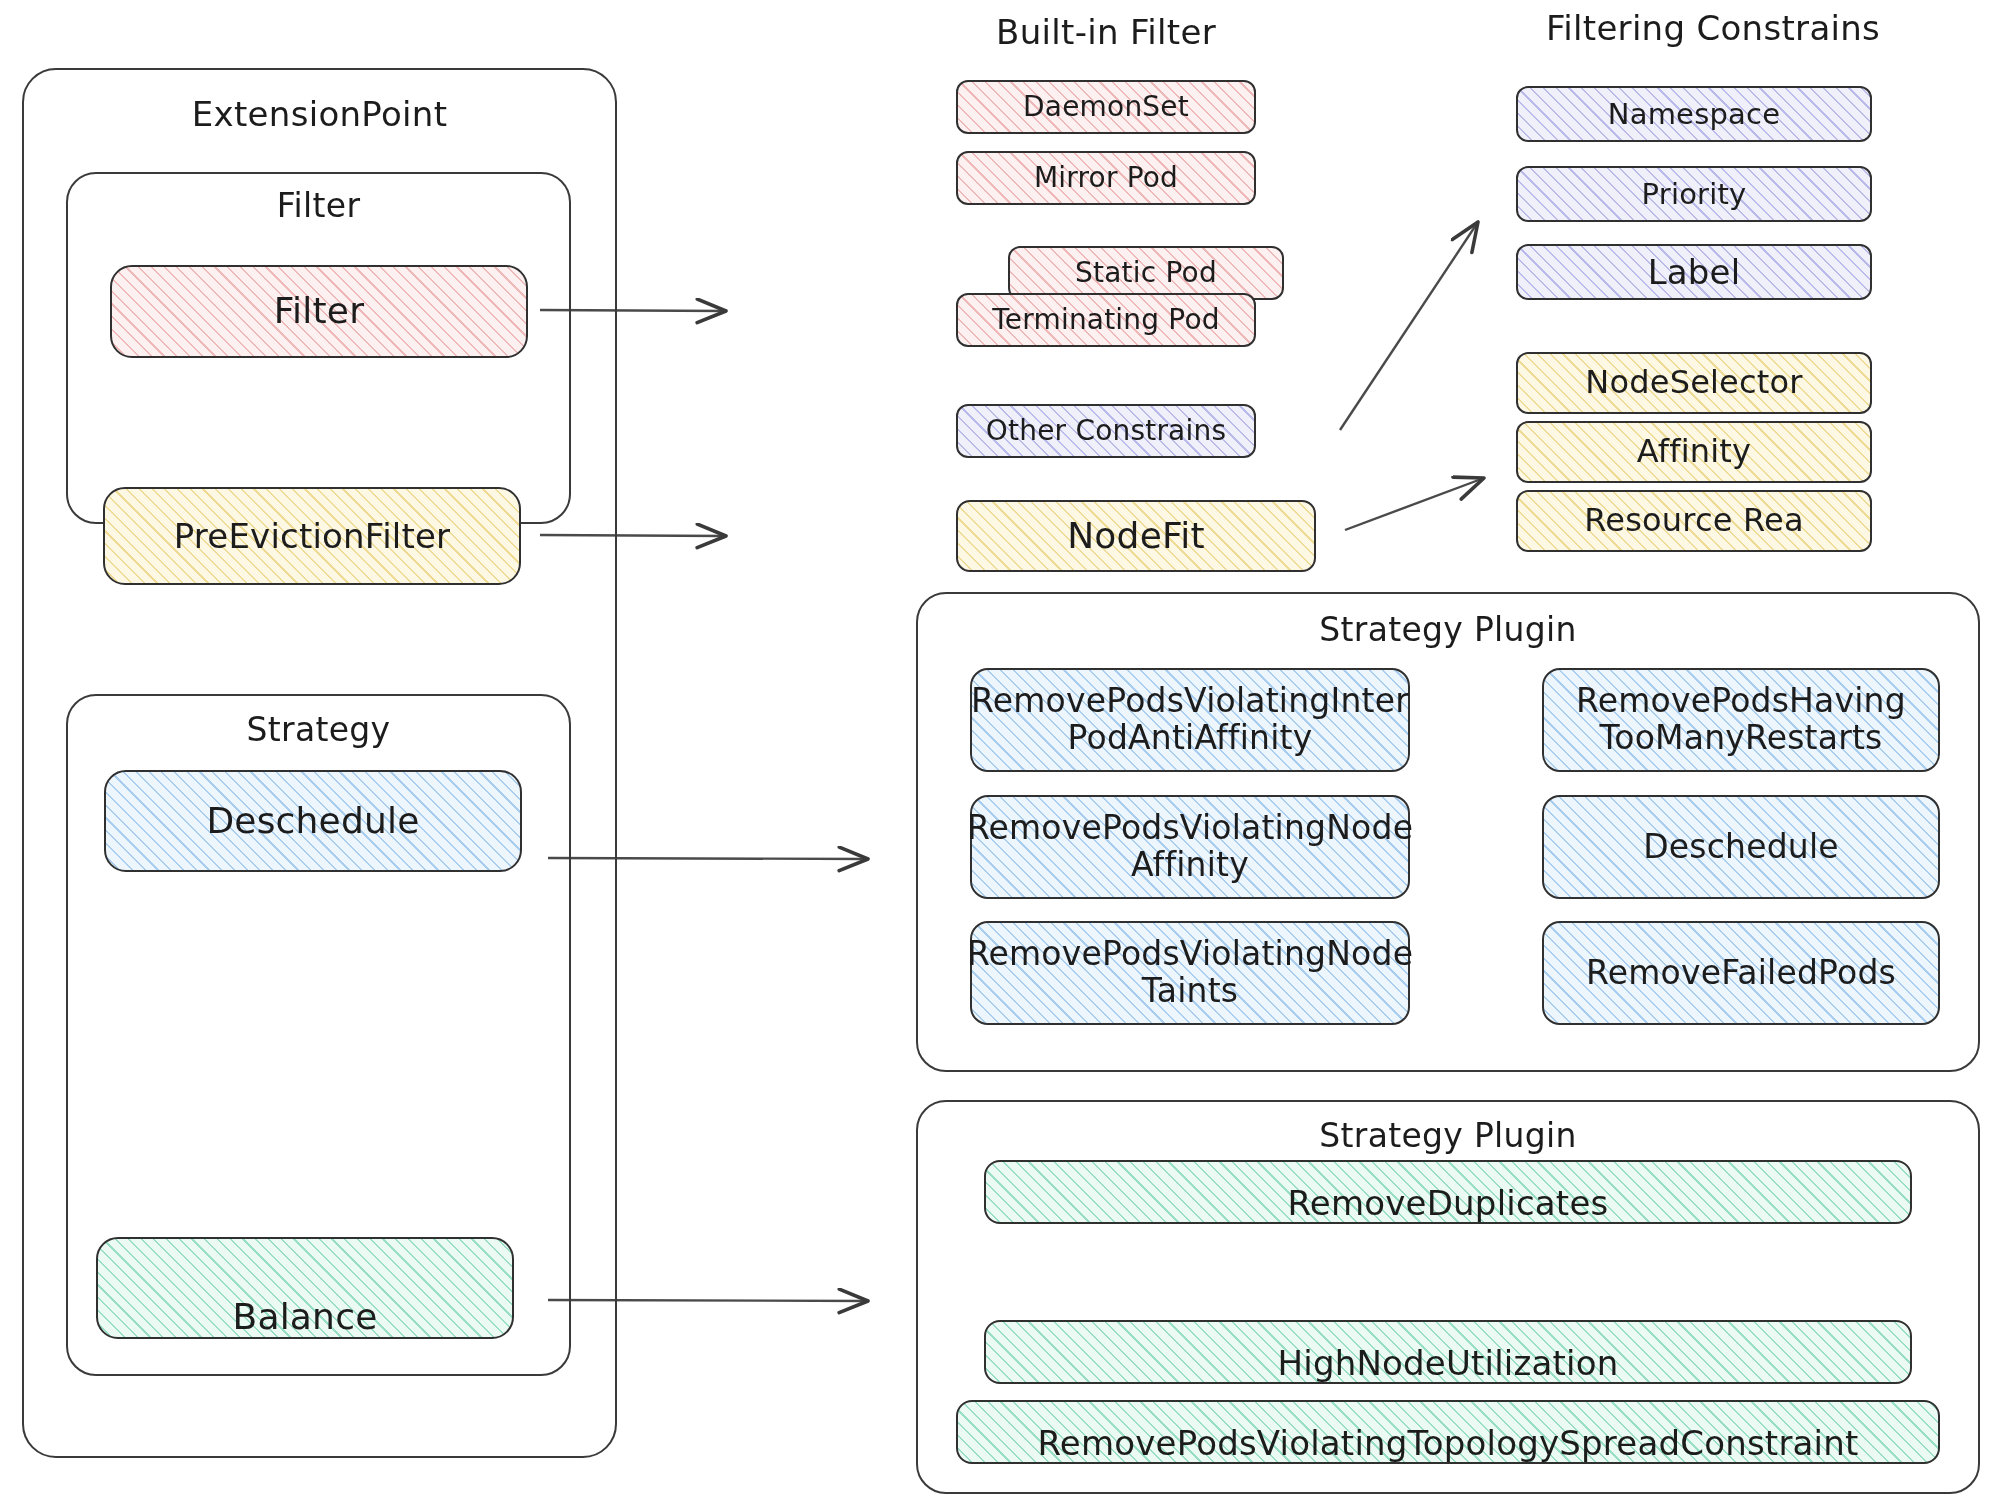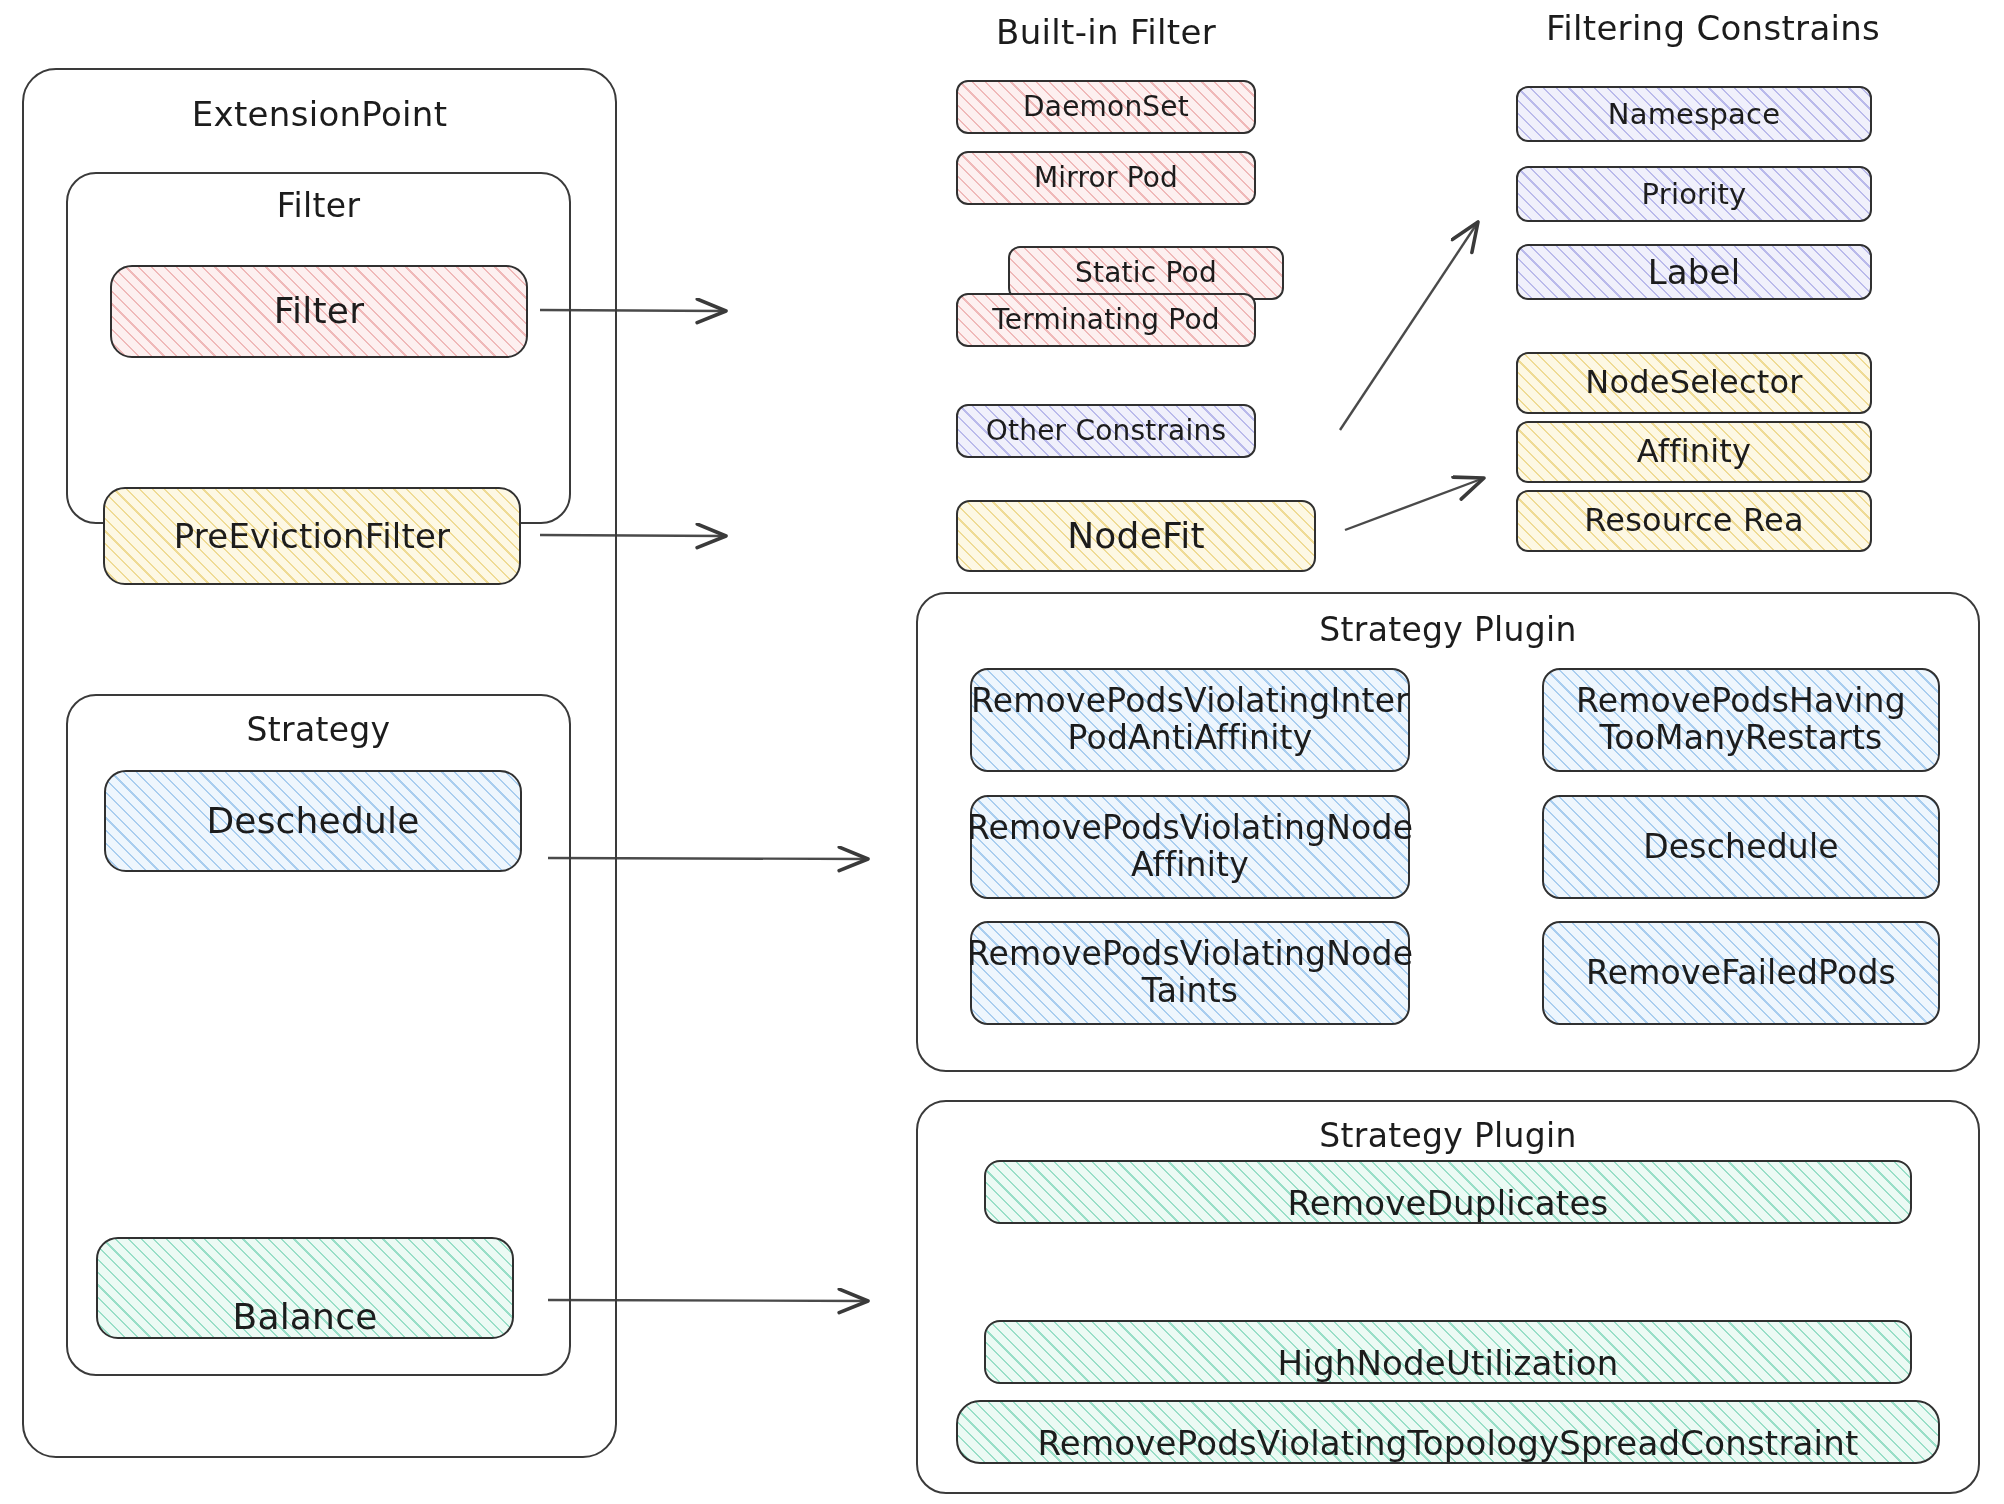--- a/index.html
+++ b/index.html
@@ -278,17 +278,17 @@
 
   <div class="box fill-green" style="left:984px; top:1160px; width:928px; height:64px; border-radius:16px;">
     <span class="boxlabel" style="font-size:34px;">RemoveDuplicates</span>
   </div>
 
 
   <div class="box fill-green" style="left:984px; top:1320px; width:928px; height:64px; border-radius:16px;">
     <span class="boxlabel" style="font-size:34px;">HighNodeUtilization</span>
   </div>
 
-  <div class="box fill-green" style="left:956px; top:1400px; width:984px; height:64px; border-radius:24px;">
+  <div class="box fill-green" style="left:956px; top:1400px; width:984px; height:64px; border-radius:16px;">
     <span class="boxlabel" style="font-size:34px;">RemovePodsViolatingTopologySpreadConstraint</span>
   </div>
 
 </div>
 
 </body></html>

